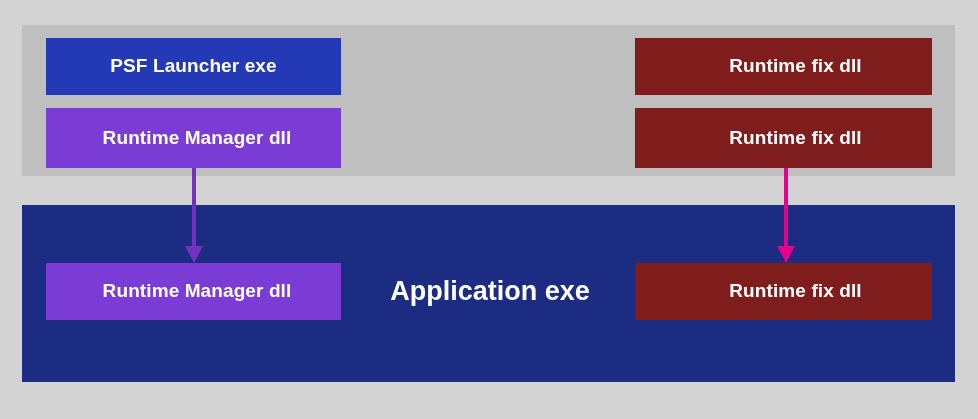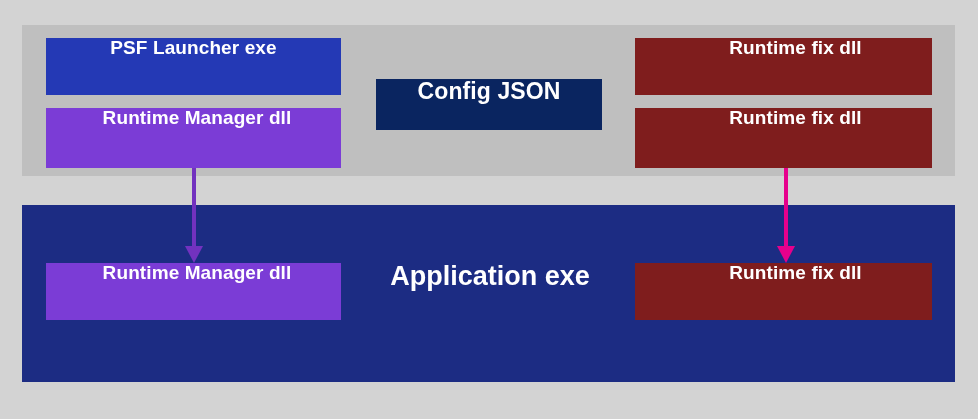--- a/index.html
+++ b/index.html
@@ -41,21 +41,21 @@
     top: 205px;
     width: 933px;
     height: 177px;
     background: #1c2c83;
   }
 
   
   .node {
     position: absolute;
     display: flex;
-    align-items: flex-start;
+    align-items: center;
     justify-content: center;
     box-sizing: border-box;
     color: #ffffff;
     font-size: 19px;
     font-weight: bold;
     letter-spacing: 0.1px;
     line-height: 1.1;
     text-align: center;
     white-space: nowrap;
   }
@@ -92,21 +92,21 @@
     left: 46px;  top: 263px; width: 295px; height: 57px;
   }
   .box-runtime-fix-bottom {
     left: 635px; top: 263px; width: 297px; height: 57px;
   }
 
   
   .app-label {
     position: absolute;
     left: 355px;
-    top: 248px;
+    top: 263px;
     width: 270px;
     height: 57px;
     display: flex;
     align-items: center;
     justify-content: center;
     color: #ffffff;
     font-size: 27px;
     font-weight: bold;
     white-space: nowrap;
   }
@@ -144,23 +144,20 @@
   </svg>
 
   <div class="node node-blue box-psf-launcher">
     <span>PSF Launcher exe</span>
   </div>
 
   <div class="node node-purple box-runtime-manager-top">
     <span>Runtime Manager dll</span>
   </div>
 
-  <div class="node node-navy box-config-json">
-    <span>Config JSON</span>
-  </div>
 
   <div class="node node-pink box-runtime-fix-top-1">
     <span>Runtime fix dll</span>
   </div>
 
   <div class="node node-pink box-runtime-fix-top-2">
     <span>Runtime fix dll</span>
   </div>
 
   <div class="node node-purple box-runtime-manager-bottom">

